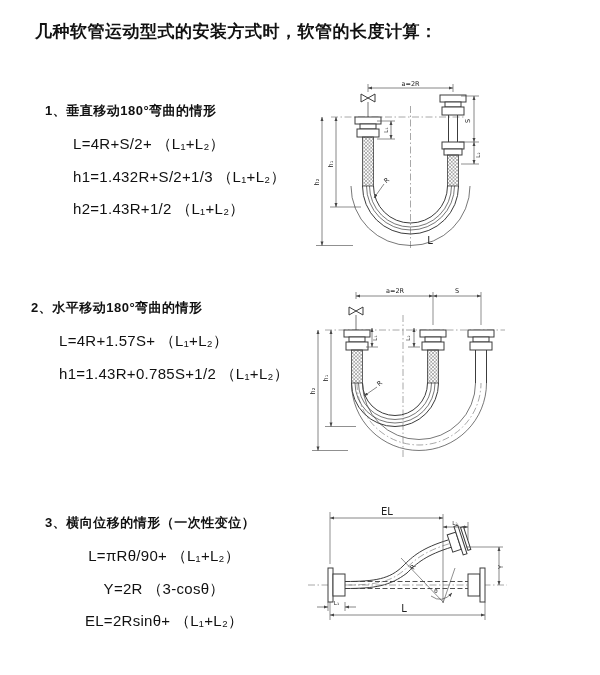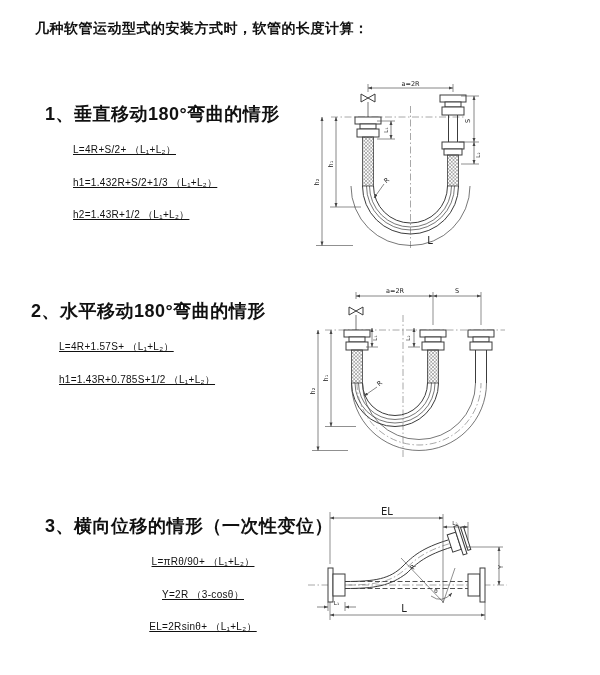--- a/index.html
+++ b/index.html
@@ -1,23 +1,23 @@
 <!DOCTYPE html>
 <html><head>
 <meta charset="utf-8">
 <style>
   html,body { margin:0; padding:0; }
   body { width:600px; height:675px; background:#ffffff; position:relative; overflow:hidden;
          font-family:"Liberation Sans","DejaVu Sans",sans-serif; color:#111; }
-  .page-title { position:absolute; left:35px; top:20px; font-size:14px; font-weight:600;
+  .page-title { position:absolute; left:35px; top:20px; font-size:17px; font-weight:600;
                 letter-spacing:0.5px; white-space:nowrap; }
   .sec-text { position:absolute; }
-  .sec-heading { font-size:18px; font-weight:600; letter-spacing:0.5px; white-space:nowrap; }
+  .sec-heading { font-size:13px; font-weight:600; letter-spacing:0.5px; white-space:nowrap; }
   .formulas { margin-left:28px; margin-top:8px; }
-  .formula { font-size:10px; font-weight:500; line-height:32.5px; white-space:nowrap; letter-spacing:0.3px;text-decoration:underline; }
+  .formula { font-size:15px; font-weight:500; line-height:32.5px; white-space:nowrap; letter-spacing:0.3px; }
   .diagram { position:absolute; }
   svg { display:block; overflow:visible; }
   .ln   { fill:none; stroke:#3c3c3c; stroke-width:1; }
   .thin { fill:none; stroke:#3c3c3c; stroke-width:0.7; }
   .ft   { fill:#ffffff; stroke:#3c3c3c; stroke-width:1; }
   .cl   { fill:none; stroke:#787878; stroke-width:0.65; stroke-dasharray:7 2.5 1.5 2.5; }
   .dash { fill:none; stroke:#3c3c3c; stroke-width:0.9; stroke-dasharray:5 2.5; }
   .dim  { fill:none; stroke:#454545; stroke-width:0.65; }
   .ext  { fill:none; stroke:#454545; stroke-width:0.6; }
   .dlab { font:6.5px "DejaVu Sans",sans-serif; fill:#222; }

